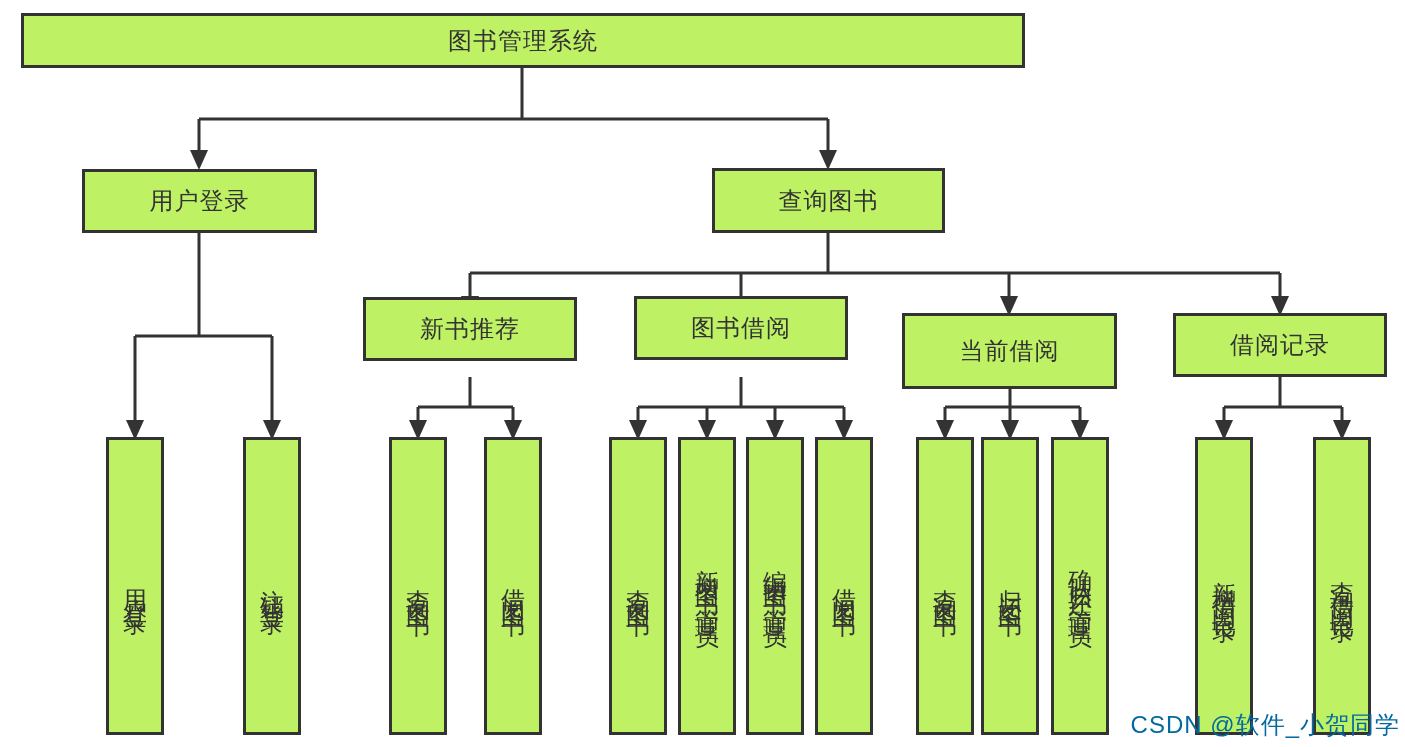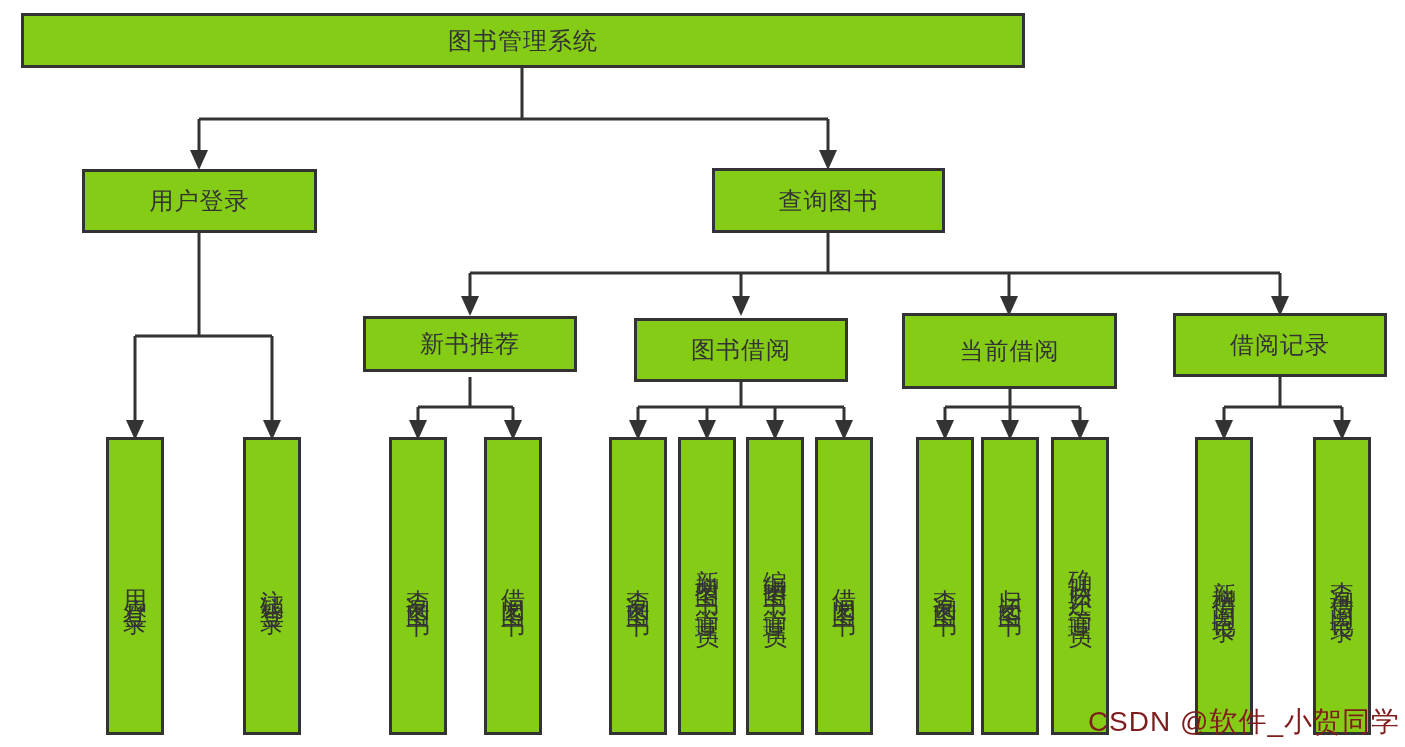--- a/index.html
+++ b/index.html
@@ -12,21 +12,21 @@
     font-family: "Liberation Sans", sans-serif;
   }
   .wires {
     position: absolute;
     left: 0; top: 0;
     width: 1405px; height: 747px;
   }
   .box {
     position: absolute;
     box-sizing: border-box;
-    background: #84cc16;
+    background: #bef264;
     border: 3px solid #333333;
     display: flex;
     align-items: center;
     justify-content: center;
   }
   .box span {
     color: #333333;
     font-size: 24px;
     line-height: 1;
     white-space: nowrap;
@@ -34,22 +34,22 @@
   .box.h span { letter-spacing: 1px; }
   .box.v span {
     writing-mode: vertical-rl;
     text-orientation: mixed;
     letter-spacing: 8px;
   }
   .watermark {
     position: absolute;
     right: 5px;
     bottom: 6px;
-    font-size: 28px;
-    color: #7f1d1d;
+    font-size: 24px;
+    color: #0369a1;
     letter-spacing: 1px;
     white-space: nowrap;
   }
 </style>
 </head>
 <body>
 
 <div class="canvas">
 
   <svg class="wires" viewBox="0 0 1405 747" xmlns="http://www.w3.org/2000/svg">
@@ -96,24 +96,24 @@
     <span>图书管理系统</span>
   </div>
 
   <div class="box h" style="left:82px;top:169px;width:235px;height:64px">
     <span>用户登录</span>
   </div>
   <div class="box h" style="left:712px;top:168px;width:233px;height:65px">
     <span>查询图书</span>
   </div>
 
-  <div class="box h" style="left:363px;top:316px;width:214px;height:56px">
+  <div class="box h" style="left:363px;top:297px;width:214px;height:64px">
     <span>新书推荐</span>
   </div>
-  <div class="box h" style="left:634px;top:318px;width:214px;height:64px">
+  <div class="box h" style="left:634px;top:296px;width:214px;height:64px">
     <span>图书借阅</span>
   </div>
   <div class="box h" style="left:902px;top:313px;width:215px;height:76px">
     <span>当前借阅</span>
   </div>
   <div class="box h" style="left:1173px;top:313px;width:214px;height:64px">
     <span>借阅记录</span>
   </div>
 
   <div class="box v" style="left:106px;top:437px;width:58px;height:298px">

